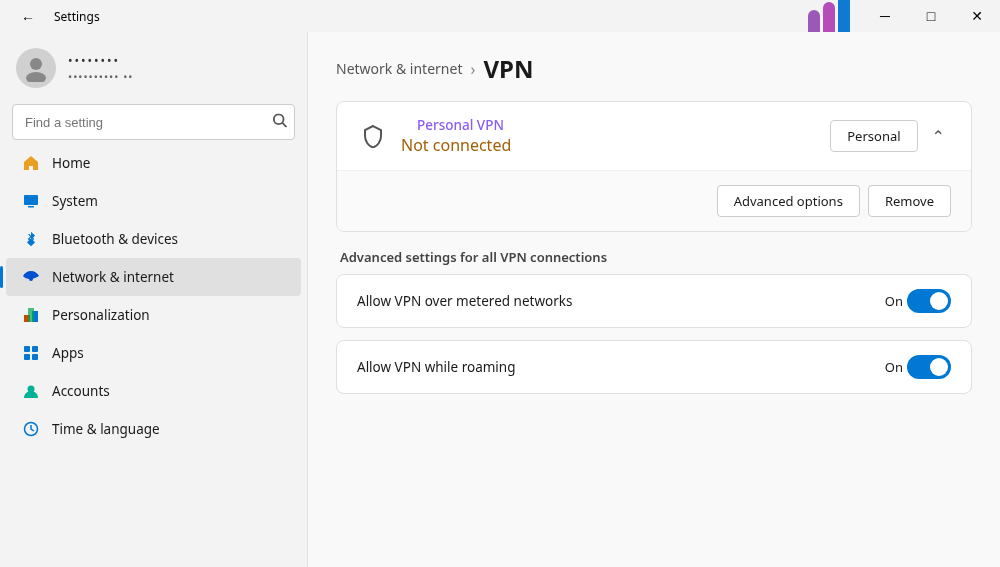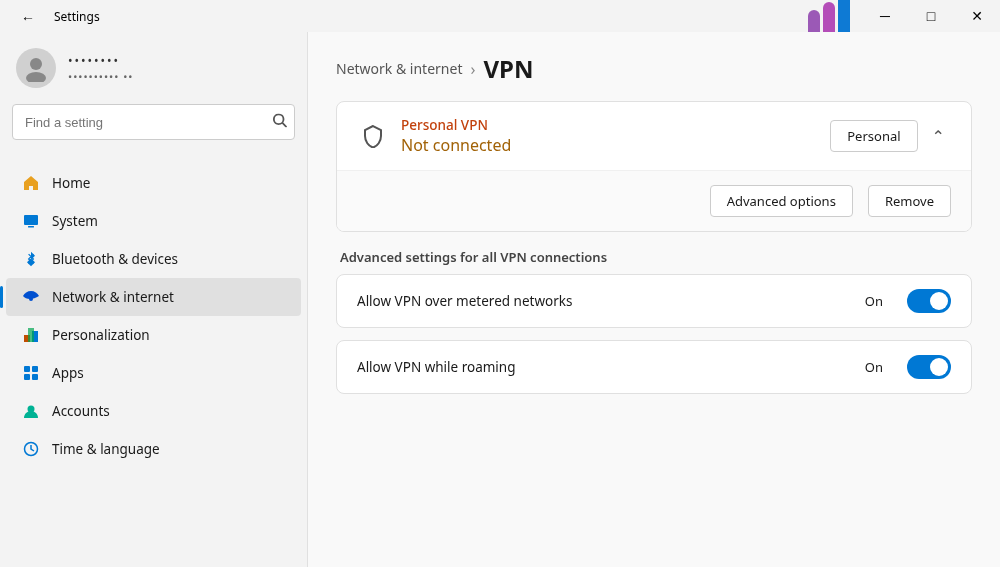--- a/index.html
+++ b/index.html
@@ -85,21 +85,21 @@
       font-size: 12px;
       color: #333;
       letter-spacing: 2px;
     }
     .user-email {
       font-size: 11px;
       color: #666;
       letter-spacing: 1px;
     }
     .search-box {
-      margin: 4px 12px 20px 12px;
+      margin: 4px 12px 0 12px;
       position: relative;
     }
     .search-box input {
       width: 100%;
       height: 36px;
       border-radius: 4px;
       border: 1px solid #ccc;
       background: #fff;
       padding: 0 36px 0 12px;
       font-size: 13px;
@@ -237,21 +237,22 @@
       height: 32px;
       display: flex;
       align-items: center;
       justify-content: center;
       color: #555;
       font-size: 22px;
     }
     .vpn-info h3 {
       font-size: 13.5px;
       font-weight: 500;
-      color: #c2410c;
+      color: #8b5cf6;
+      margin-left: 16px;
     }
     .vpn-info p {
       font-size: 16px;
       color: #a16207;
     }
     .vpn-item-right {
       display: flex;
       align-items: center;
       gap: 8px;
     }
@@ -270,21 +271,21 @@
       border: none;
       cursor: pointer;
       padding: 4px 6px;
       color: #555;
       font-size: 16px;
     }
     .vpn-item-expanded {
       display: flex;
       align-items: center;
       justify-content: flex-end;
-      gap: 15px;
+      gap: 8px;
       padding: 14px 20px;
       background: #fafafa;
     }
     .action-btn {
       background: #fff;
       border: 1px solid #ccc;
       border-radius: 4px;
       padding: 6px 16px;
       font-size: 13px;
       cursor: pointer;
@@ -306,21 +307,21 @@
       justify-content: space-between;
       padding: 14px 20px;
     }
     .toggle-label {
       font-size: 13.5px;
       color: #1a1a1a;
     }
     .toggle-right {
       display: flex;
       align-items: center;
-      gap: 24px;
+      gap: 4px;
     }
     .toggle-status {
       font-size: 13px;
       color: #1a1a1a;
     }
     .toggle-switch {
       width: 44px;
       height: 24px;
       border-radius: 12px;
       background: #0078d4;

